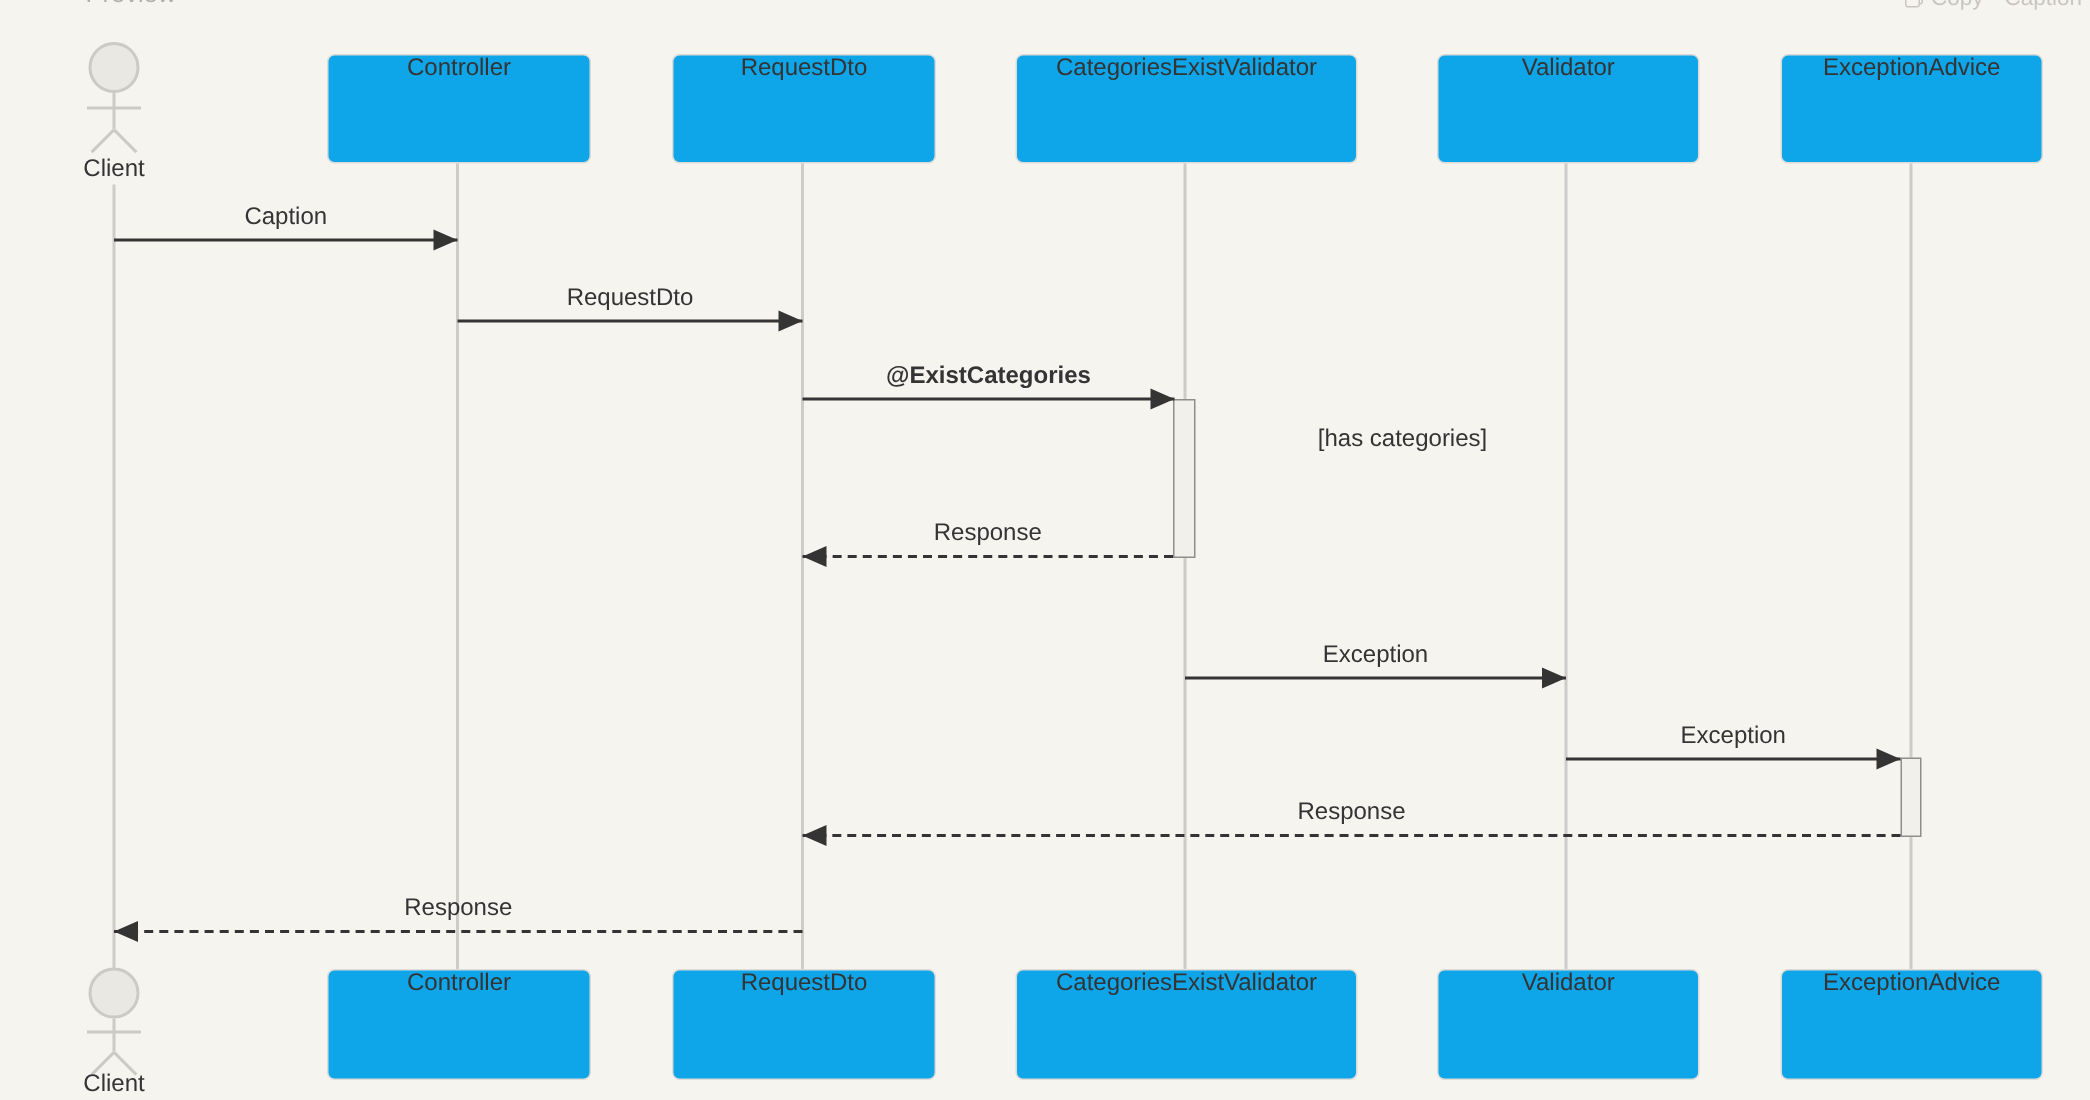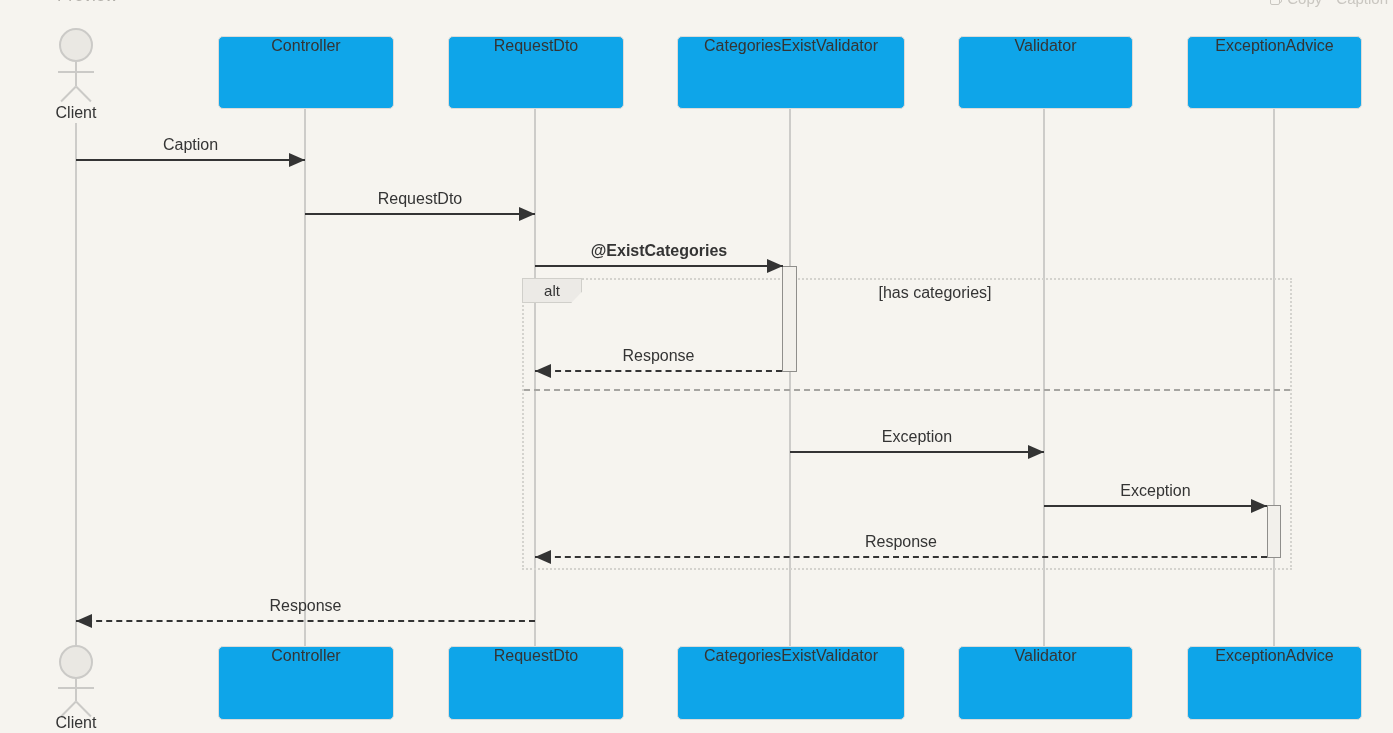--- a/index.html
+++ b/index.html
@@ -62,24 +62,20 @@
     <span>Caption</span>
   </div>
 
   <div class="lifeline" style="left:75px;top:123px;height:525px;"></div>
   <div class="lifeline" style="left:304px;top:107px;height:539px;"></div>
   <div class="lifeline" style="left:534px;top:107px;height:539px;"></div>
   <div class="lifeline" style="left:789px;top:107px;height:539px;"></div>
   <div class="lifeline" style="left:1043px;top:107px;height:539px;"></div>
   <div class="lifeline" style="left:1273px;top:107px;height:539px;"></div>
 
-  <div class="alt-frame">
-    <div class="alt-tab">alt</div>
-    <div class="alt-divider"></div>
-  </div>
   <div class="alt-cond">[has categories]</div>
 
   <div class="act" style="left:782px;top:266px;width:15px;height:106px;"></div>
   <div class="act" style="left:1267px;top:505px;width:14px;height:53px;"></div>
 
   <div class="msg" style="left:76px;top:159px;width:229px;">
     <div class="mlabel">Caption</div>
     <div class="head-r"></div>
   </div>
 

